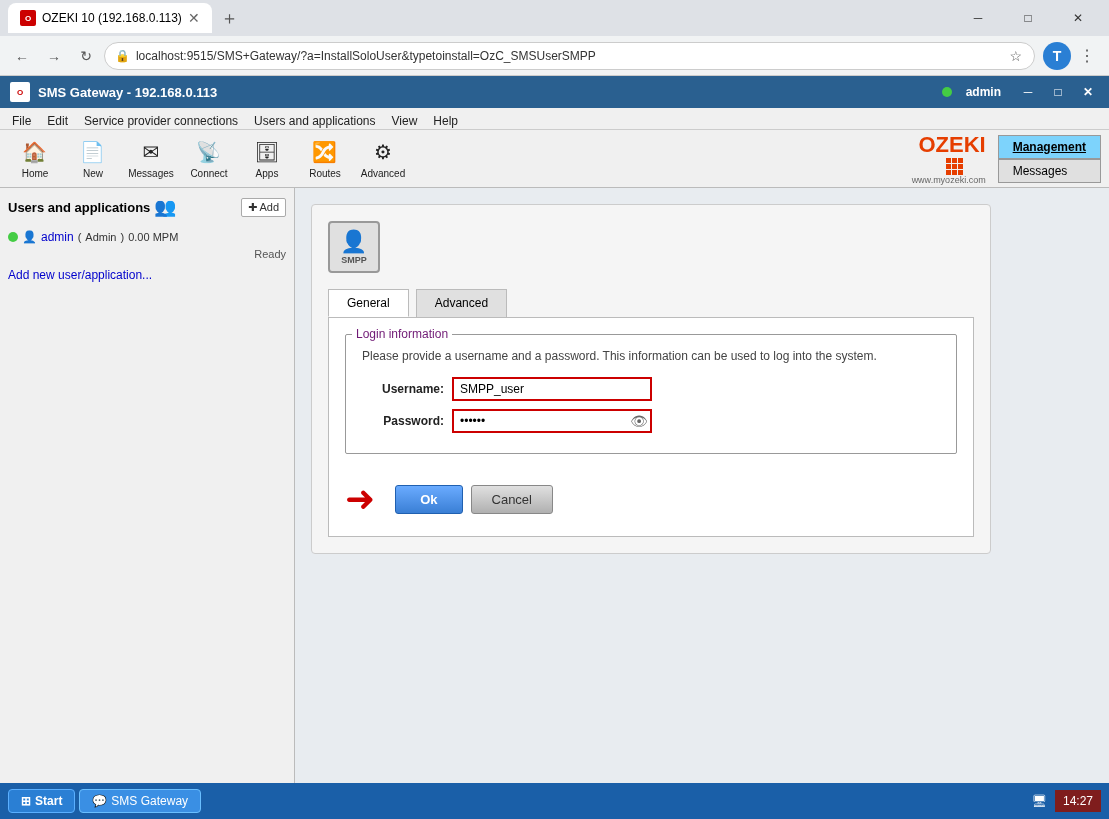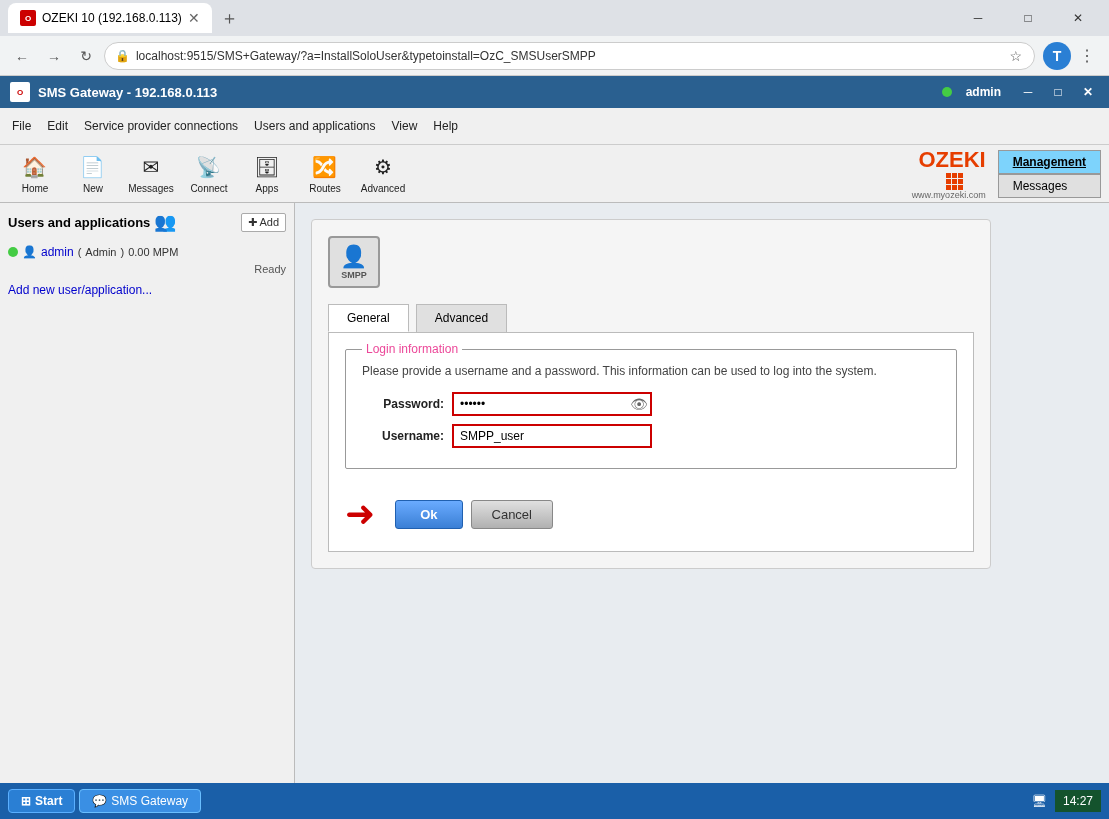--- a/index.html
+++ b/index.html
@@ -84,22 +84,22 @@
     .app-title-icon span { color: #c00; font-size: 8px; font-weight: bold; }
     .app-win-btn { width: 22px; height: 22px; display: flex; align-items: center; justify-content: center; cursor: pointer; font-size: 12px; color: #fff; border: 1px solid transparent; }
     .status-dot { width: 10px; height: 10px; background: #4c4; border-radius: 50%; margin-right: 6px; }
     .admin-label { color: #fff; font-size: 12px; margin-right: 8px; }
 
     
     .menu-bar {
       background: #f0f0f0;
       height: 22px;
       display: flex;
-      align-items: center;
-      padding: 18px 4px;
+      align-items: flex-start;
+      padding: 4px 4px;
       border-bottom: 1px solid #ccc;
       font-size: 12px;
     }
     .menu-item { padding: 2px 8px; cursor: pointer; color: #222; }
 
     
     .toolbar {
       background: #f0f0f0;
       height: 58px;
       display: flex;
@@ -205,25 +205,25 @@
     .login-group {
       border: 1px solid #999;
       border-radius: 2px;
       padding: 12px 16px;
       margin-bottom: 16px;
       position: relative;
     }
     .login-group-legend {
       position: absolute;
       top: -8px;
-      left: 16px;
+      left: 6px;
       background: #fff;
       padding: 0 4px;
       font-size: 12px;
-      color: #ec4899;
+      color: #701a75;
     }
     .login-desc { font-size: 12px; color: #444; margin-bottom: 12px; line-height: 1.5; }
     .form-row { display: flex; align-items: center; margin-bottom: 8px; }
     .form-label { width: 90px; font-size: 12px; font-weight: bold; color: #222; text-align: right; padding-right: 8px; }
     .form-input {
       width: 200px;
       height: 24px;
       border: 2px solid #cc0000;
       padding: 2px 6px;
       font-size: 12px;
@@ -291,21 +291,21 @@
       background: #3a8fe4;
       border: 1px solid #6abfff;
       color: #fff;
       padding: 4px 12px;
       border-radius: 4px;
       cursor: pointer;
       font-size: 12px;
       display: flex; align-items: center; gap: 4px;
     }
     .taskbar-right { margin-left: auto; display: flex; align-items: center; gap: 8px; color: #fff; font-size: 12px; }
-    .taskbar-clock { background: #14532d; padding: 4px 8px; color: #fff; font-size: 12px; }
+    .taskbar-clock { background: #7f1d1d; padding: 4px 8px; color: #fff; font-size: 12px; }
     .taskbar-systray { display: flex; align-items: center; gap: 4px; color: #fff; }
 
     .sidebar-person-icon { font-size: 18px; }
     .ozeki-grid { display: inline-grid; grid-template-columns: 1fr 1fr 1fr; gap: 1px; margin-left: 4px; }
     .ozeki-grid-cell { width: 5px; height: 5px; background: #e63e00; }
 
     .status-bar {
       background: #f0f0f0;
       border-top: 1px solid #ccc;
       padding: 3px 8px;
@@ -477,30 +477,30 @@
             <div class="tab">Advanced</div>
           </div>
 
           <div class="tab-content">
 
             <div class="login-group">
               <span class="login-group-legend">Login information</span>
               <p class="login-desc">Please provide a username and a password. This information can be used to log into the system.</p>
 
               <div class="form-row">
+                <span class="form-label">Username:</span>
+                <input class="form-input" type="text" value="SMPP_user" style="">
+              </div>
+
+              <div class="form-row">
                 <span class="form-label">Password:</span>
                 <div class="password-wrap">
                   <input class="form-input" type="password" value="......" style="">
                   <span class="eye-btn">👁</span>
                 </div>
-              </div>
-
-              <div class="form-row">
-                <span class="form-label">Username:</span>
-                <input class="form-input" type="text" value="SMPP_user" style="">
               </div>
             </div>
 
             <div class="btn-row">
               <span class="red-arrow">➜</span>
               <button class="btn-ok">Ok</button>
               <button class="btn-cancel">Cancel</button>
             </div>
           </div>
         </div>

